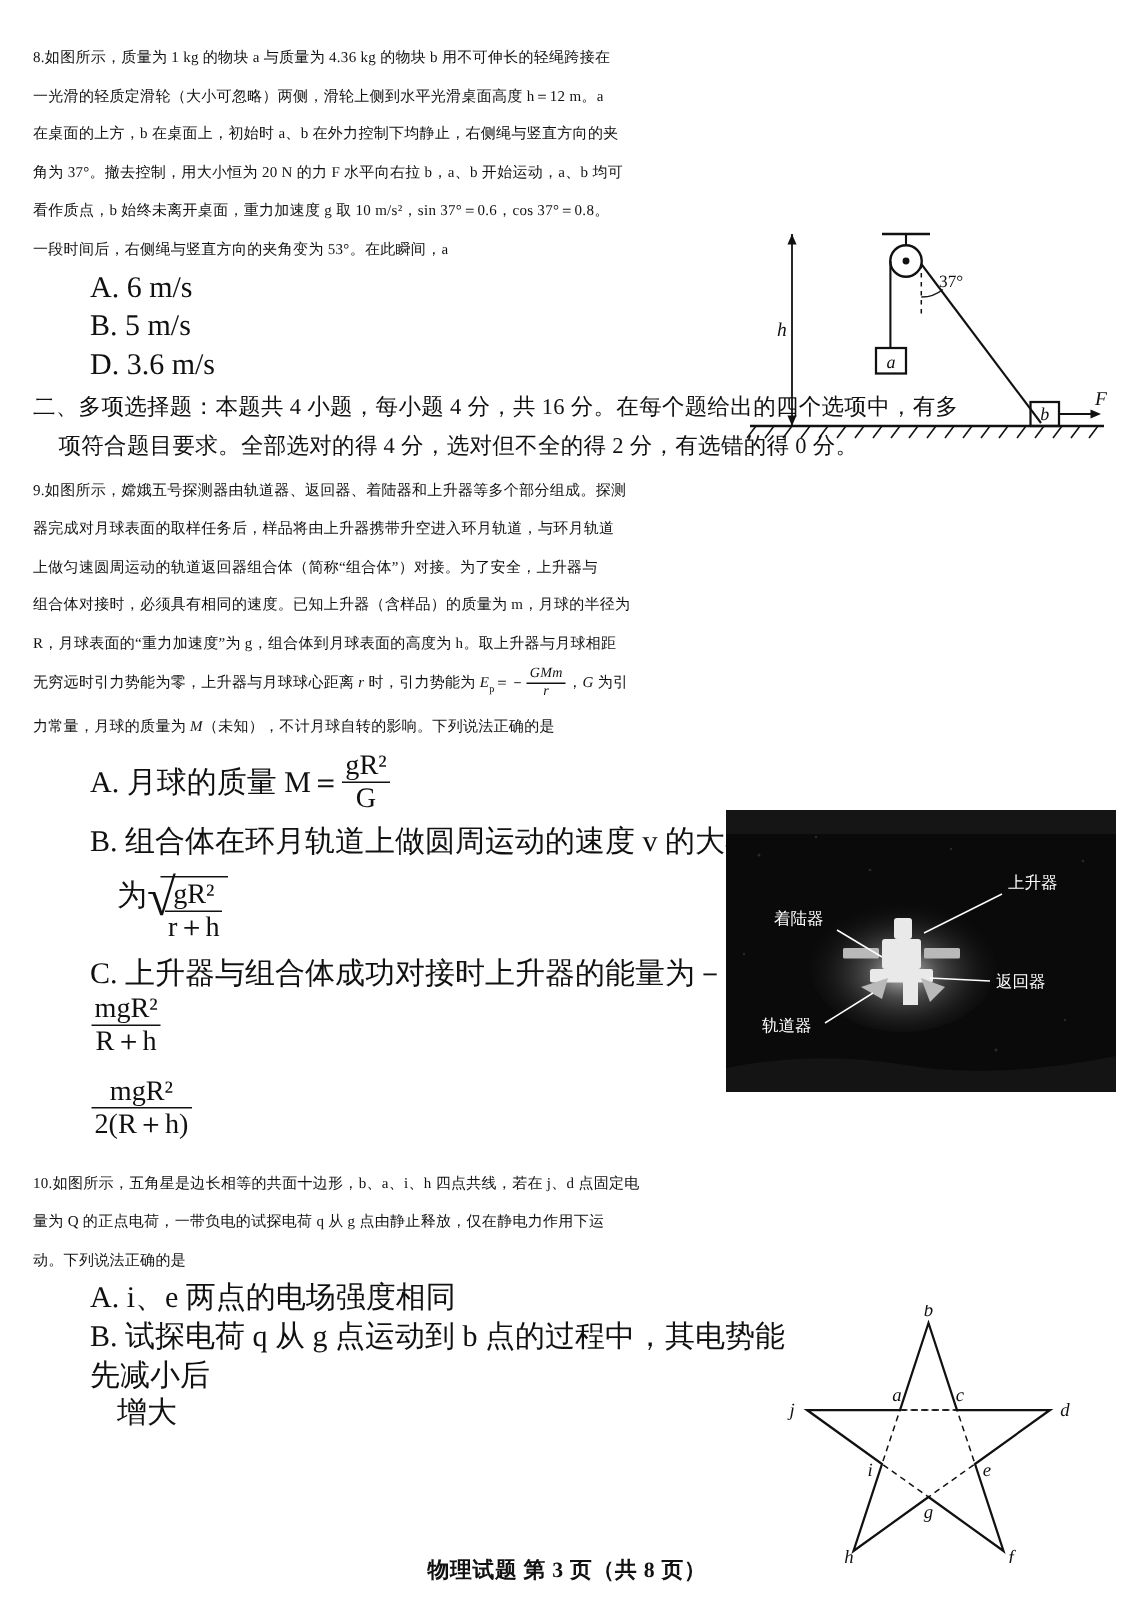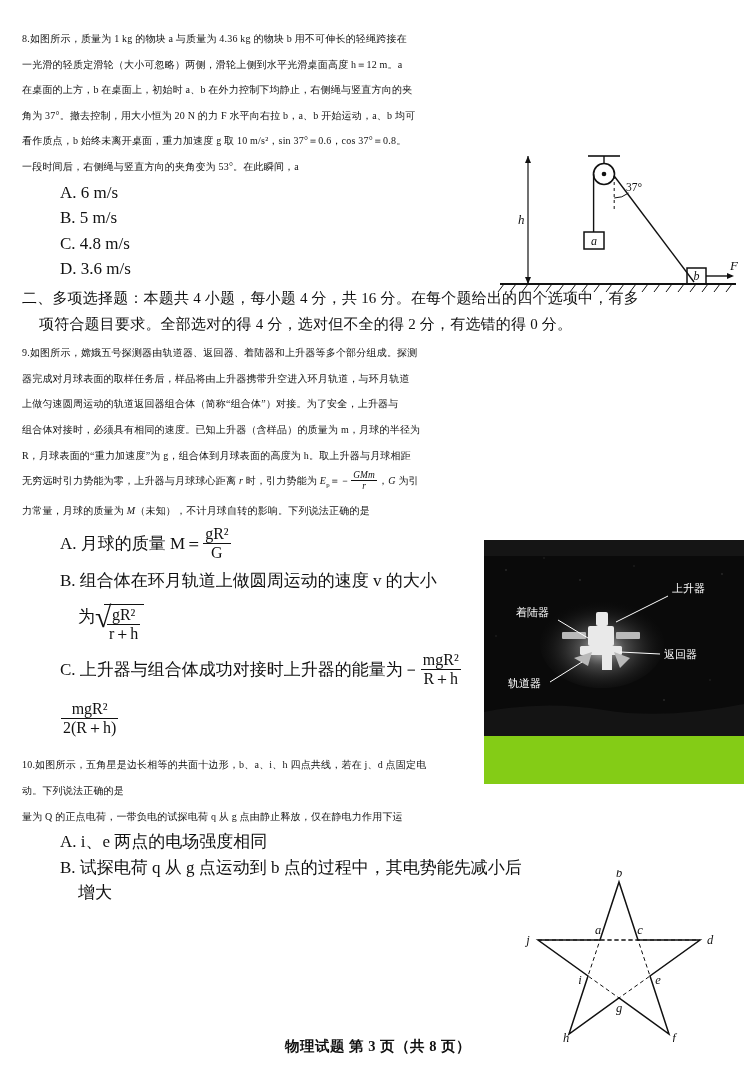--- a/index.html
+++ b/index.html
@@ -33,21 +33,21 @@
     margin-bottom: 2px;
   }
   .ln {
     font-size: 10px;
     line-height: 25.6px;
     letter-spacing: 0.2px;
     white-space: pre-wrap;
   }
   .hang { padding-left: 17px; text-indent: -17px; }
   .opt {
-    font-size: 17px;
+    font-size: 20px;
     line-height: 25.6px;
     padding-left: 38px;
   }
   .sect-head {
     font-size: 15px;
     line-height: 25.6px;
     font-weight: normal;
     letter-spacing: 0.2px;
   }
   .footer {
@@ -102,21 +102,21 @@
     height: 158px;
   }
   .fig1 svg { display: block; }
 
   
   .fig2 {
     position: absolute;
     right: 12px;
     top: 540px;
     width: 260px;
-    height: 244px;
+    height: 188px;
     background: #84cc16;
     overflow: hidden;
   }
   .fig2 svg { display: block; }
 
   
   .fig3 {
     position: absolute;
     right: 6px;
     bottom: 30px;
@@ -136,21 +136,20 @@
 
     <div class="q">
       <div class="ln hang wrap-fig1"><span>8.</span><span>如图所示，质量为 1 kg 的物块 a 与质量为 4.36 kg 的物块 b 用不可伸长的轻绳跨接在</span></div>
       <div class="ln wrap-fig1">一光滑的轻质定滑轮（大小可忽略）两侧，滑轮上侧到水平光滑桌面高度 h＝12 m。a</div>
       <div class="ln wrap-fig1">在桌面的上方，b 在桌面上，初始时 a、b 在外力控制下均静止，右侧绳与竖直方向的夹</div>
       <div class="ln wrap-fig1">角为 37°。撤去控制，用大小恒为 20 N 的力 F 水平向右拉 b，a、b 开始运动，a、b 均可</div>
       <div class="ln wrap-fig1">看作质点，b 始终未离开桌面，重力加速度 g 取 10 m/s²，sin 37°＝0.6，cos 37°＝0.8。</div>
       <div class="ln wrap-fig1">一段时间后，右侧绳与竖直方向的夹角变为 53°。在此瞬间，a</div>
       <div class="opt">A. 6 m/s</div>
       <div class="opt">B. 5 m/s</div>
-      <div class="opt">C. 4.8 m/s</div>
       <div class="opt">D. 3.6 m/s</div>
     </div>
 
     <div class="q" style="margin-top:4px;">
       <div class="sect-head">二、多项选择题：本题共 4 小题，每小题 4 分，共 16 分。在每个题给出的四个选项中，有多</div>
       <div class="sect-head" style="padding-left:17px;">项符合题目要求。全部选对的得 4 分，选对但不全的得 2 分，有选错的得 0 分。</div>
     </div>
 
     <div class="q" style="margin-top:3px;">
       <div class="ln hang"><span>9.</span><span>如图所示，嫦娥五号探测器由轨道器、返回器、着陆器和上升器等多个部分组成。探测</span></div>
@@ -163,22 +162,22 @@
 
       <div class="opt wrap-fig2" style="padding-top:2px;"><span>A. 月球的质量 M＝</span><span class="frac"><span class="num">gR²</span><span class="den">G</span></span></div>
       <div class="opt wrap-fig2" style="padding-top:6px;"><span>B. 组合体在环月轨道上做圆周运动的速度 v 的大小</span></div>
       <div class="opt wrap-fig2" style="padding-left:56px;padding-top:6px;line-height:34px;"><span>为</span><span class="sqrt"><span class="body"><span class="frac"><span class="num">gR²</span><span class="den">r＋h</span></span></span></span></div>
       <div class="opt wrap-fig2" style="padding-top:8px;"><span>C. 上升器与组合体成功对接时上升器的能量为－</span><span class="frac"><span class="num">mgR²</span><span class="den">R＋h</span></span></div>
       <div class="opt" style="padding-top:12px;"><span class="frac"><span class="num">mgR²</span><span class="den">2(R＋h)</span></span></div>
     </div>
 
     <div class="q" style="margin-top:16px;">
       <div class="ln hang" style="text-indent:-22px;padding-left:22px;"><span>10.</span><span>如图所示，五角星是边长相等的共面十边形，b、a、i、h 四点共线，若在 j、d 点固定电</span></div>
+      <div class="ln">量为 Q 的正点电荷，一带负电的试探电荷 q 从 g 点由静止释放，仅在静电力作用下运</div>
       <div class="ln">动。下列说法正确的是</div>
-      <div class="ln">量为 Q 的正点电荷，一带负电的试探电荷 q 从 g 点由静止释放，仅在静电力作用下运</div>
       <div class="opt wrap-fig3">A. i、e 两点的电场强度相同</div>
       <div class="opt wrap-fig3">B. 试探电荷 q 从 g 点运动到 b 点的过程中，其电势能先减小后</div>
       <div class="opt wrap-fig3" style="padding-left:56px;">增大</div>
 
     </div>
 
   </div>
 
   <div class="fig1">
     <svg width="268" height="158" viewBox="0 0 268 158" xmlns="http://www.w3.org/2000/svg">

